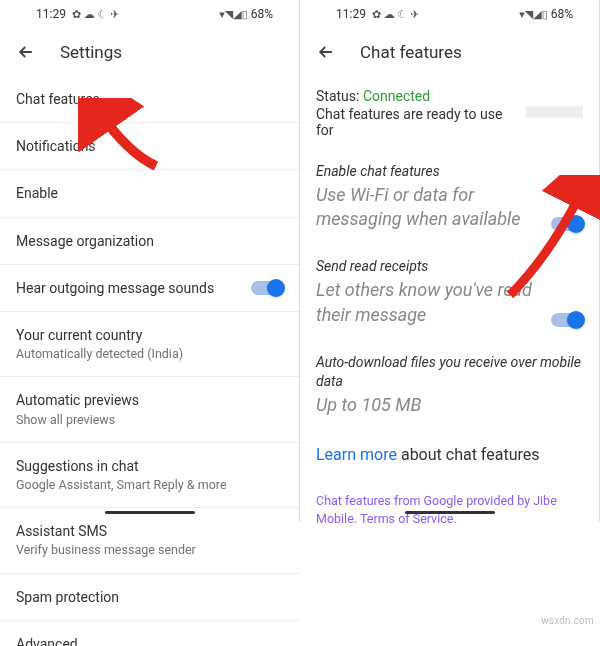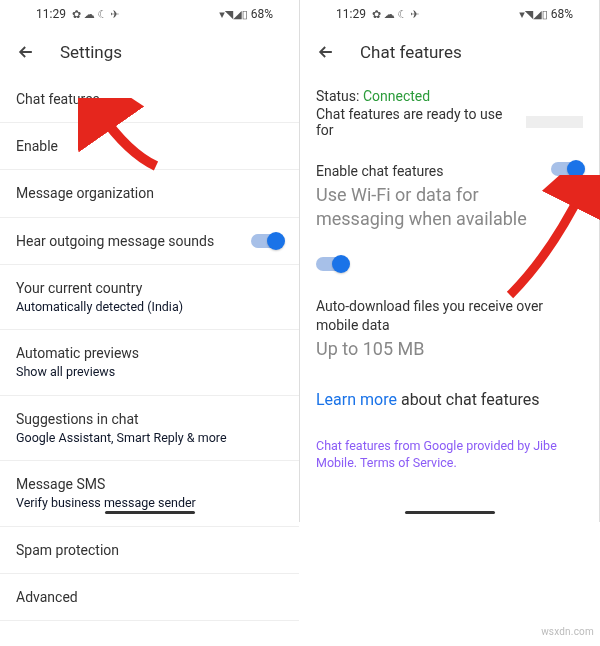--- a/index.html
+++ b/index.html
@@ -62,21 +62,21 @@
       gap: 12px;
     }
     .row-text { flex: 1; }
     .row-title {
       font-size: 14px;
       color: #333;
       line-height: 1.3;
     }
     .row-sub {
       font-size: 12.5px;
-      color: #0f172a;
+      color: #737373;
       margin-top: 2px;
       line-height: 1.3;
     }
     .toggle {
       width: 32px;
       height: 14px;
       background: #a7c0e8;
       border-radius: 8px;
       position: relative;
       flex-shrink: 0;
@@ -107,42 +107,43 @@
       height: 3px;
       background: #333;
       border-radius: 2px;
     }
     
     .status-block {
       padding: 12px 16px 12px 16px;
     }
     .status-line { font-size: 14px; color: #333; }
     .status-connected { color: #2b9b3a; }
-    .status-ready { font-size: 14px; color: #333; margin-top: 2px; display:flex; align-items:center; gap:4px; }
+    .status-ready { font-size: 14px; color: #333; margin-top: 2px; display:flex; align-items:flex-start; gap:4px; }
     .redact { display:inline-block; width: 58px; height: 12px; background: #eee; }
     .row2 {
       padding: 12px 16px 14px 16px;
       display: flex;
-      align-items: flex-start;
+      align-items: flex-end;
       justify-content: space-between;
       gap: 14px;
+      font-style: italic;
     }
     .row2-title { font-size: 14px; color: #333; line-height:1.35; }
     .row2-sub { font-size: 18px; color: #888; margin-top: 2px; line-height:1.35; }
     .learn { padding: 14px 16px; font-size: 16px; color: #333; }
     .learn a { color: #1a73e8; text-decoration: none; }
     .footer-note { padding: 14px 16px; font-size: 12.5px; color: #8b5cf6; line-height:1.4; }
     
     .arrow {
       position: absolute;
       pointer-events: none;
     }
     .watermark {
       position: absolute;
-      bottom: 9px;
+      bottom: 20px;
       right: 6px;
       font-size: 10px;
       color: #bbb;
       letter-spacing: 0.2px;
     }
   </style>
 </head>
 <body>
 
 <div class="phone">
@@ -165,20 +166,25 @@
     <div class="appbar-title">Settings</div>
   </div>
   <div class="list">
     <div class="row">
         <div class="row-text">
           <div class="row-title">Chat features</div>
         </div>
       </div>
     <div class="row">
         <div class="row-text">
+          <div class="row-title">Notifications</div>
+        </div>
+      </div>
+    <div class="row">
+        <div class="row-text">
           <div class="row-title">Enable</div>
         </div>
       </div>
     <div class="row">
         <div class="row-text">
           <div class="row-title">Message organization</div>
         </div>
       </div>
     <div class="row">
         <div class="row-text">
@@ -199,21 +205,21 @@
         </div>
       </div>
     <div class="row">
         <div class="row-text">
           <div class="row-title">Suggestions in chat</div>
           <div class="row-sub">Google Assistant, Smart Reply &amp; more</div>
         </div>
       </div>
     <div class="row">
         <div class="row-text">
-          <div class="row-title">Message SMS</div>
+          <div class="row-title">Assistant SMS</div>
           <div class="row-sub">Verify business message sender</div>
         </div>
       </div>
     <div class="row">
         <div class="row-text">
           <div class="row-title">Spam protection</div>
         </div>
       </div>
     <div class="row">
         <div class="row-text">
@@ -268,20 +274,24 @@
   </div>
 
   <div class="row2">
     <div class="row-text">
         <div class="row2-title">Enable chat features</div>
         <div class="row2-sub">Use Wi-Fi or data for messaging when available</div>
       </div>
     <div class="toggle"></div>
   </div>
   <div class="row2">
+    <div class="row-text">
+        <div class="row2-title">Send read receipts</div>
+        <div class="row2-sub">Let others know you've read their message</div>
+      </div>
     <div class="toggle"></div>
   </div>
   <div class="row2">
     <div class="row-text">
         <div class="row2-title">Auto-download files you receive over mobile data</div>
         <div class="row2-sub">Up to 105 MB</div>
       </div>
   </div>
 
   <div class="learn">

